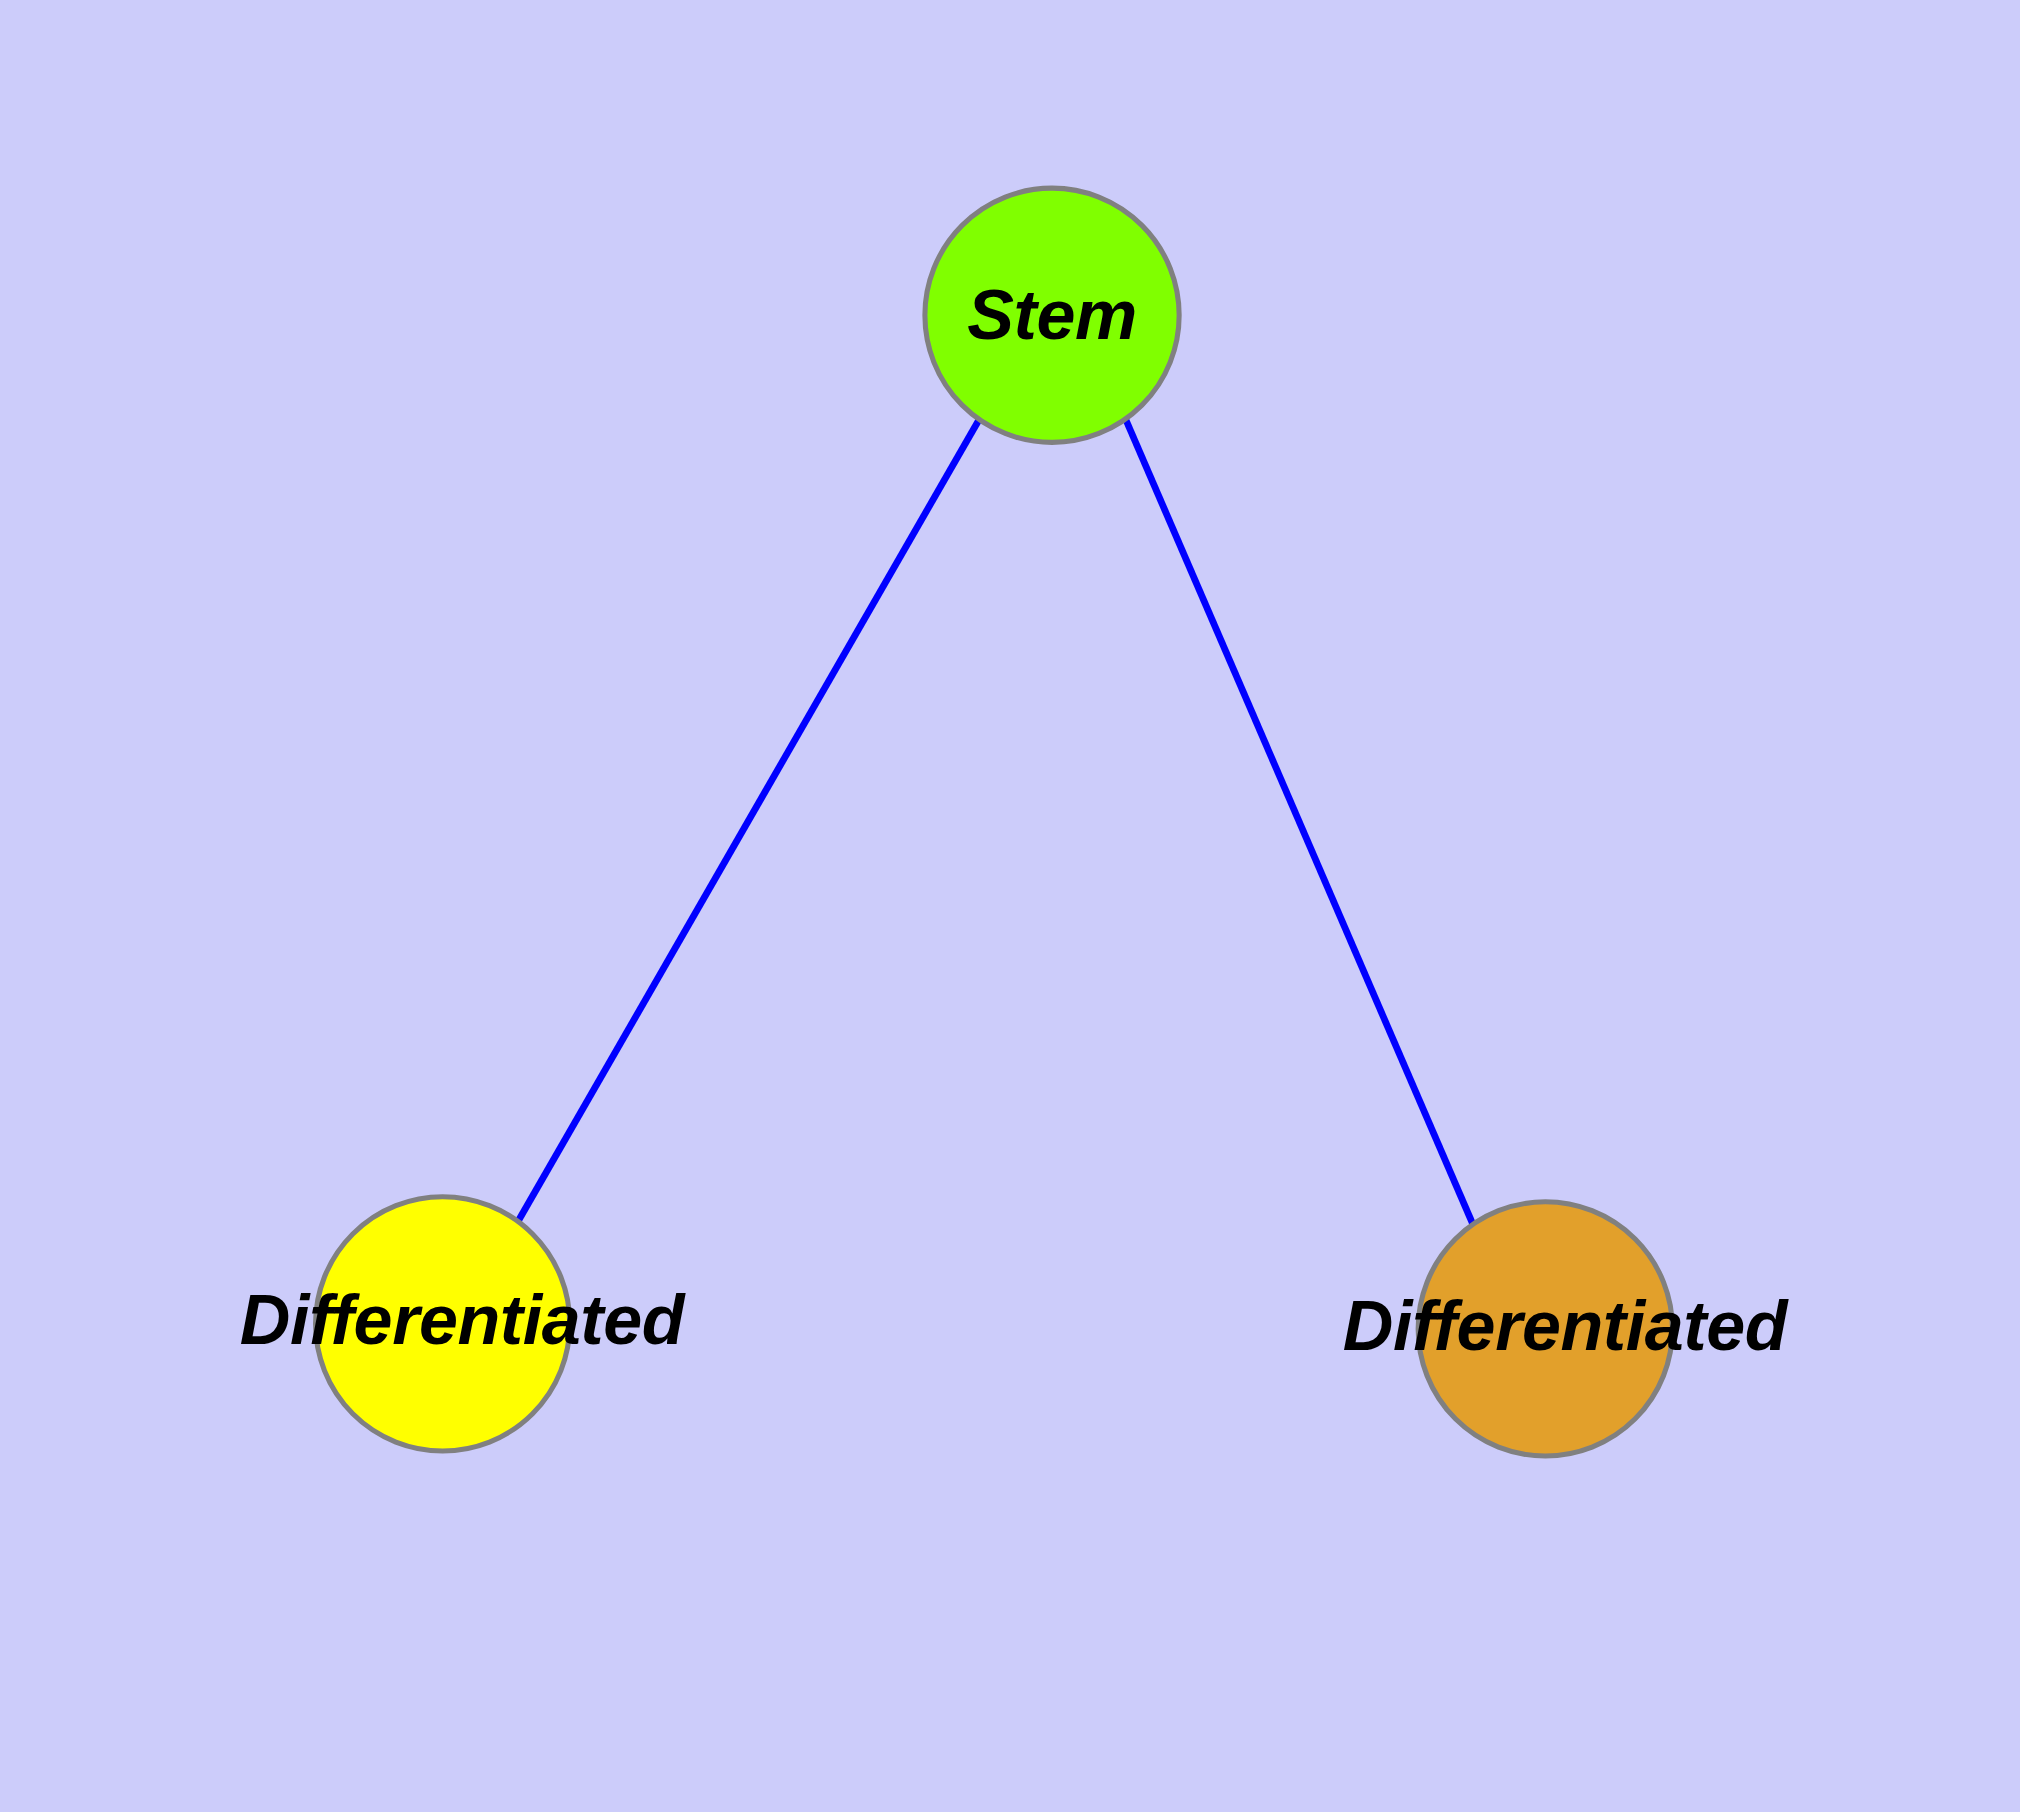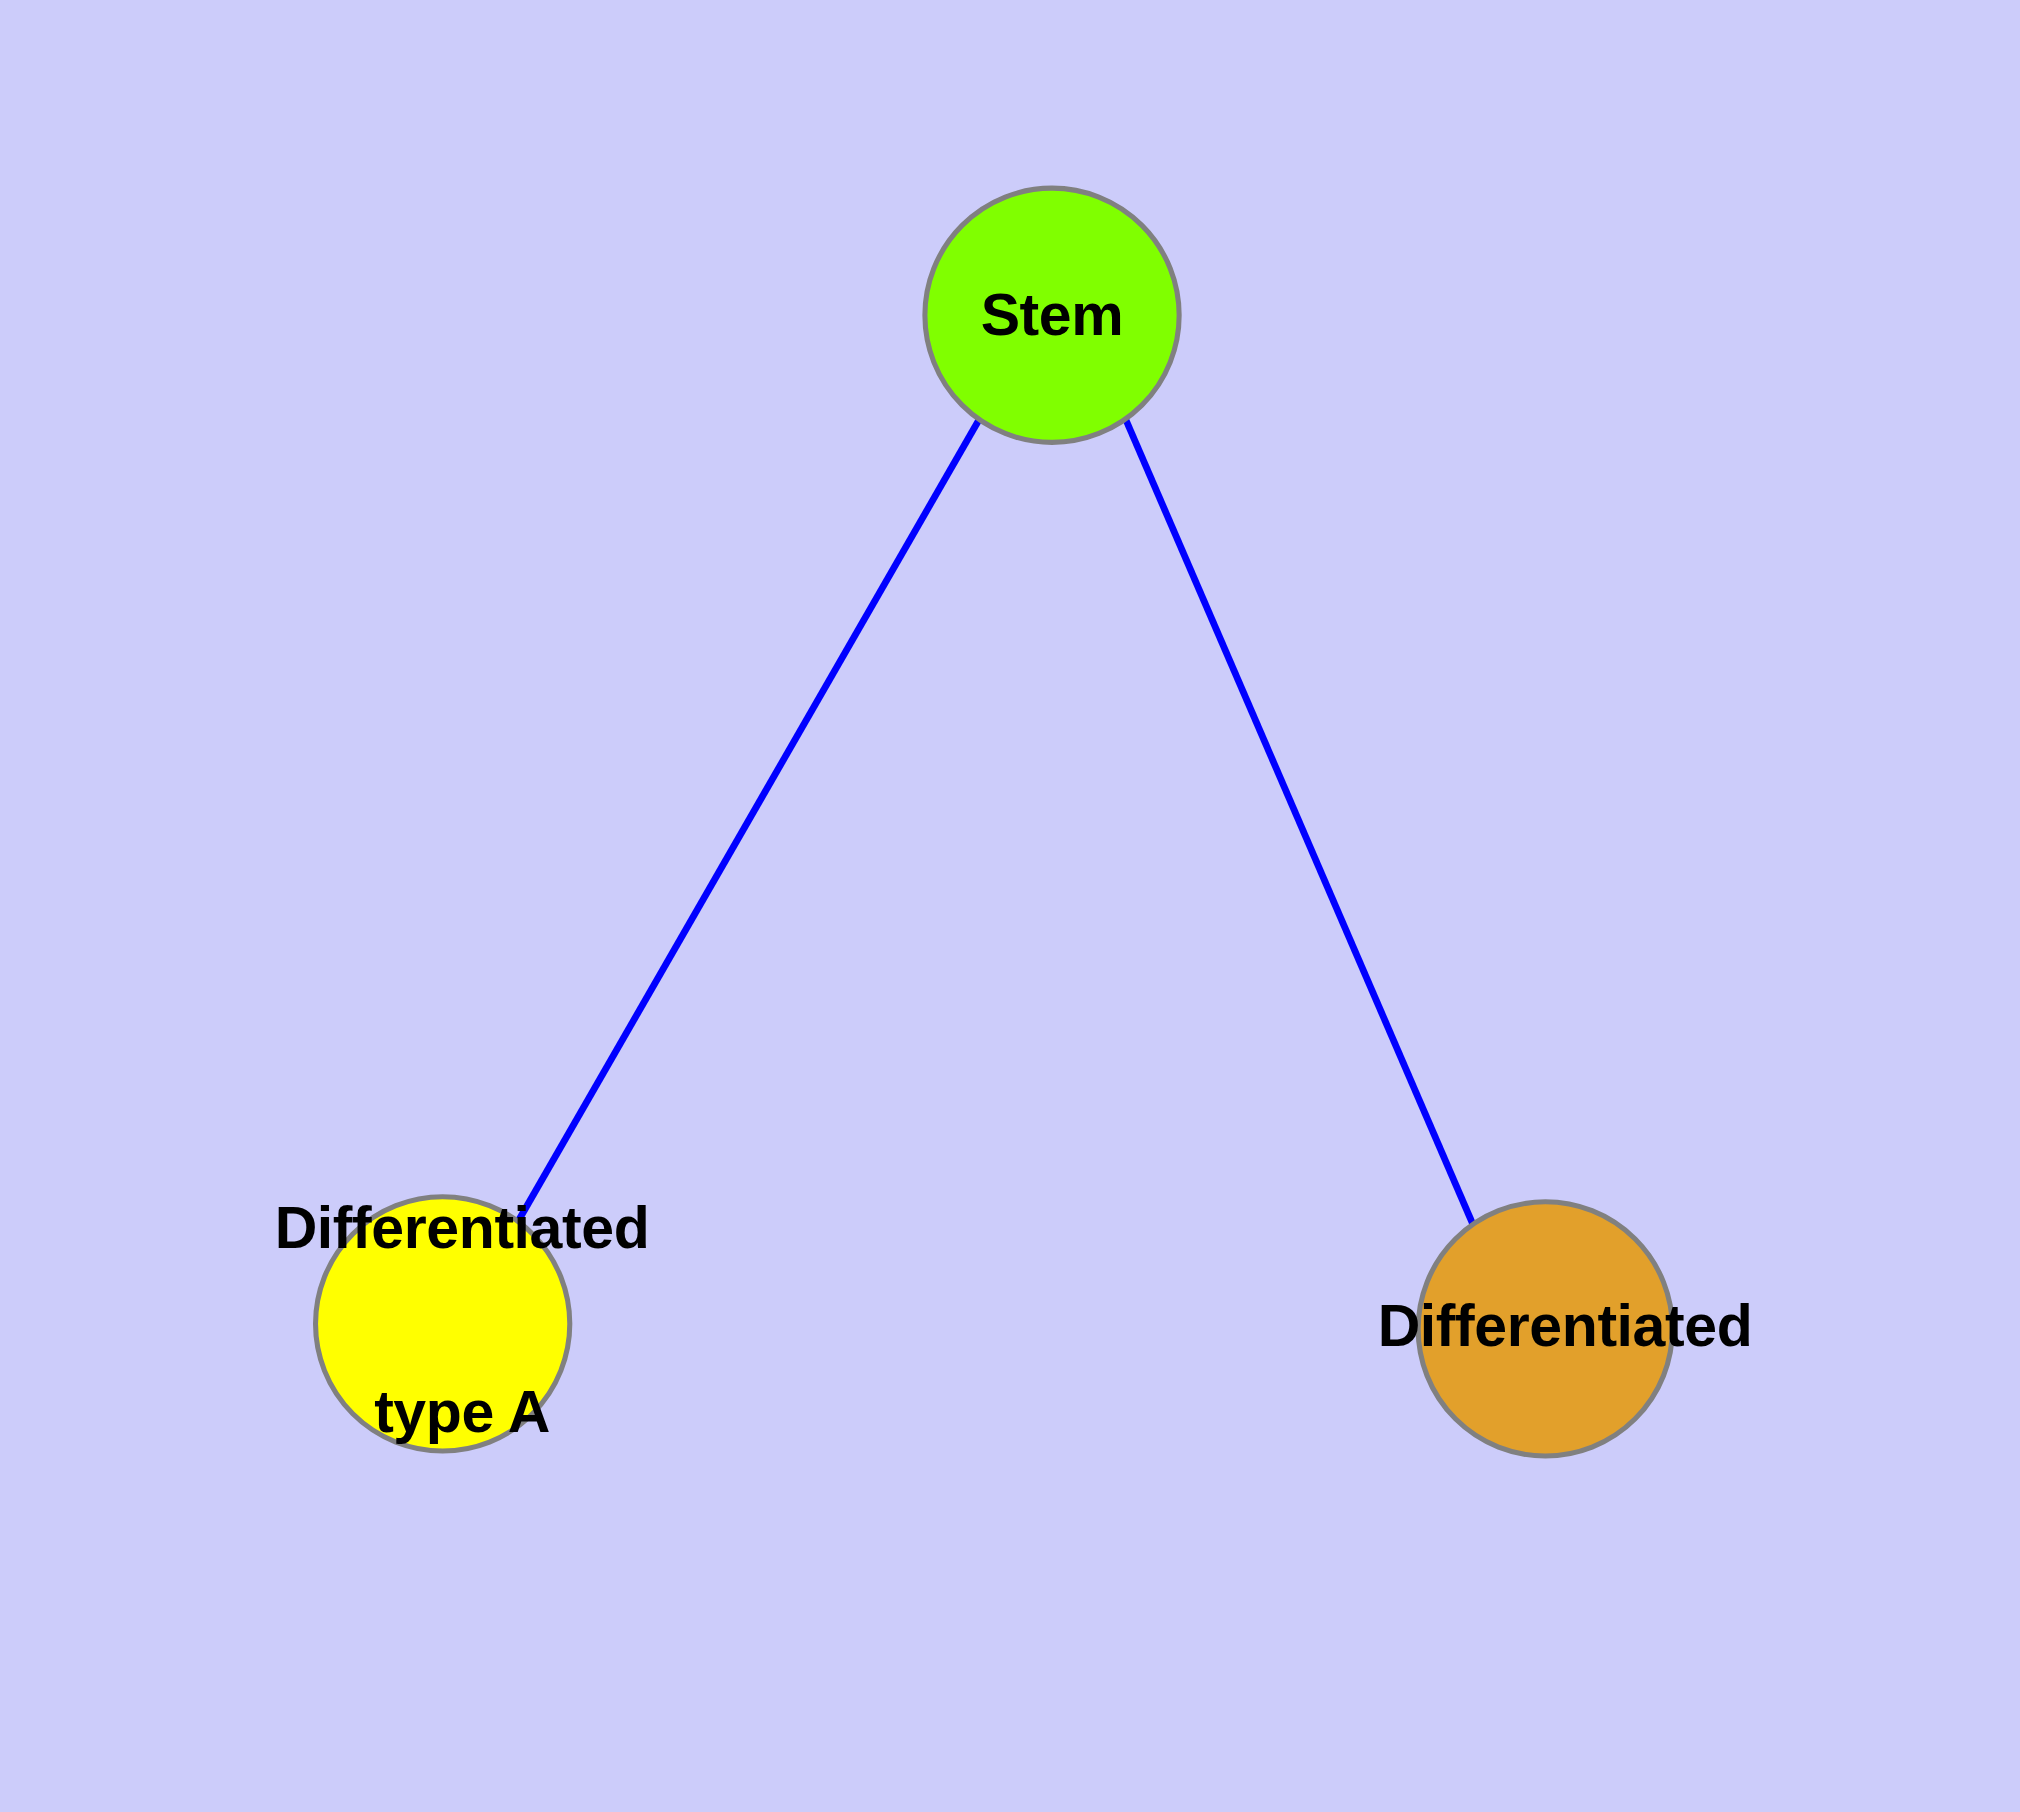--- a/index.html
+++ b/index.html
@@ -23,26 +23,27 @@
     width: 2021px;
     height: 1812px;
     display: block;
   }
   .node-label {
     position: absolute;
     transform: translate(-50%, -50%);
     text-align: center;
     color: #000000;
     font-weight: bold;
-    font-size: 59px;
+    font-size: 70px;
     line-height: 1.02;
     white-space: pre;
     letter-spacing: -0.4px;
     pointer-events: none;
     user-select: none;
+    font-style: italic;
   }
   .node-label.small-gap { line-height: 1.04; margin-left: 20px; }
 </style>
 </head>
 <body>
 
 <div id="canvas" style="width: 2021px; height: 1812px; background: rgb(204, 204, 250);">
 
   <svg id="graph-svg" viewBox="0 0 2384 2138" xmlns="http://www.w3.org/2000/svg" style="width: 2021px; height: 1812px;">
 
@@ -57,21 +58,20 @@
       <circle class="graph-node" cx="1823" cy="1568" r="150" fill="#e2a02b" stroke="#808080" stroke-width="6"></circle>
     </g>
   </svg>
 
   <div class="node-label" style="left: 1052px; top: 315px; color: rgb(0, 0, 0);">
     <div>Stem</div>
   </div>
 
   <div class="node-label small-gap" style="left: 442px; top: 1320px; color: rgb(0, 0, 0);">
     <div>Differentiated</div>
-    <div>type A</div>
   </div>
 
   <div class="node-label small-gap" style="left: 1545px; top: 1326px; color: rgb(0, 0, 0);">
     <div>Differentiated</div>
   </div>
 
 </div>
 
 
 </body></html>

